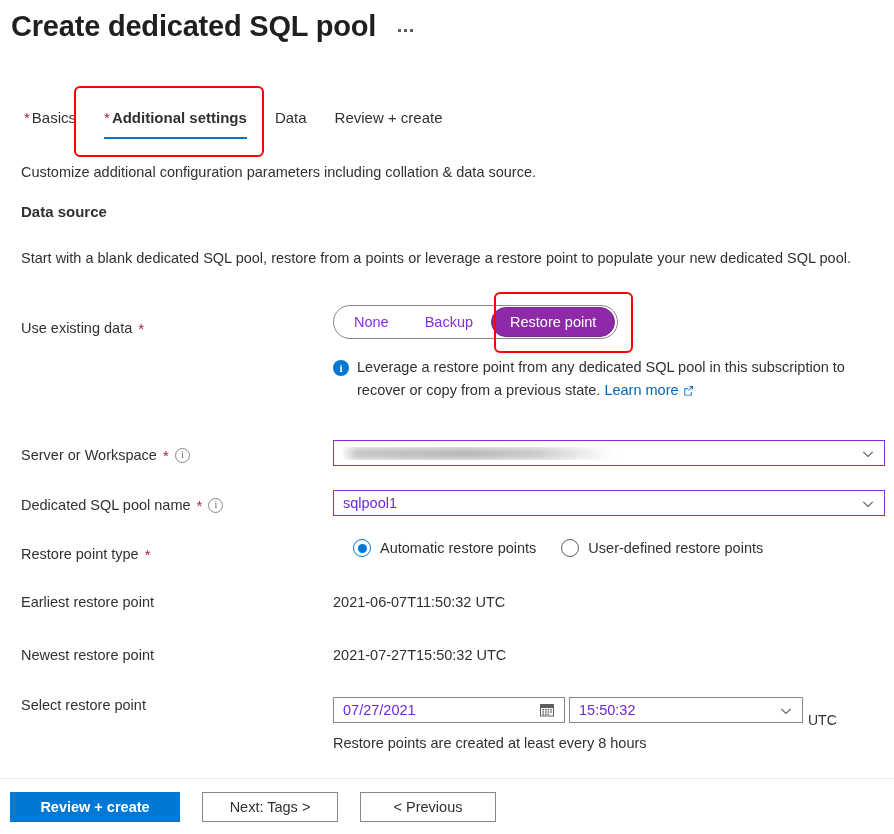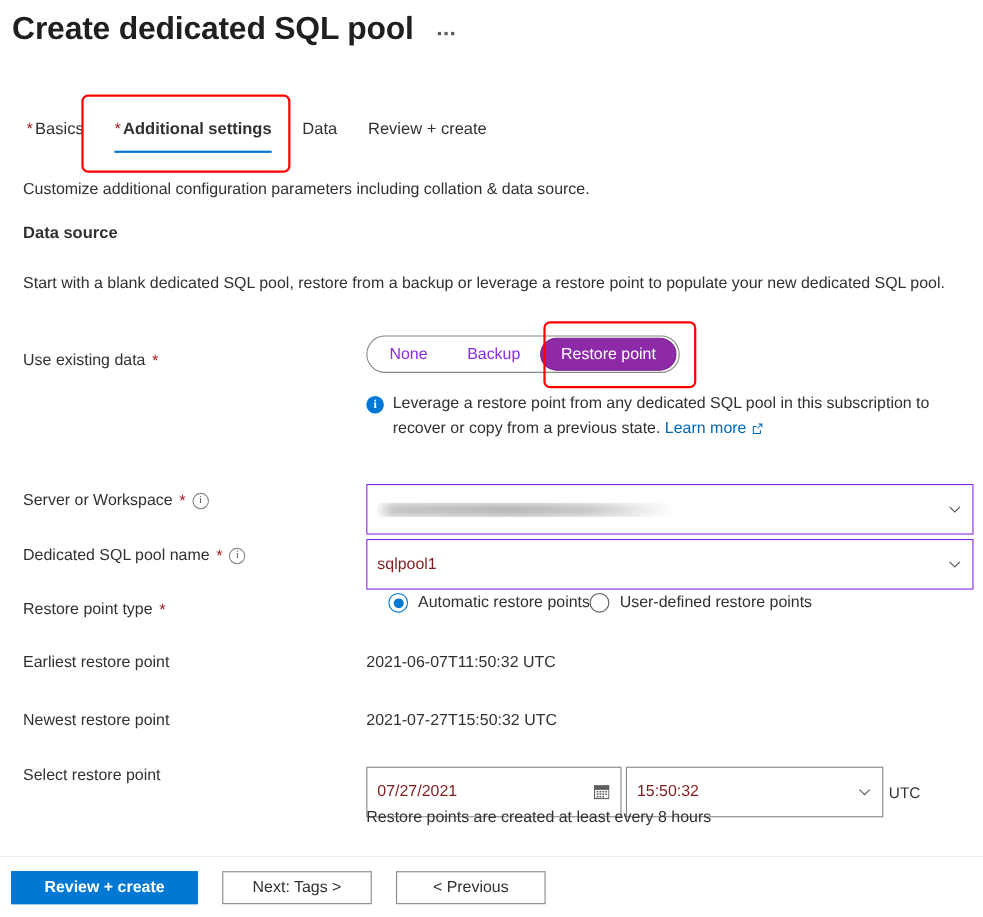--- a/index.html
+++ b/index.html
@@ -151,26 +151,26 @@
   }
   .lnk { color: #0067b8; text-decoration: none; cursor: pointer; }
   .ext {
     display: inline-block; width: 11px; height: 11px;
     margin-left: 4px; vertical-align: -1px;
   }
 
   
   .ddl {
     position: absolute;
-    height: 46px;
+    height: 26px;
     border: 1px solid #8a2be2;
     background: #fff;
     display: flex; align-items: center;
     padding: 0 6px 0 9px;
-    font-size: 14.5px; color: #7f1d1d;
+    font-size: 14.5px; color: #6d28d9;
     cursor: pointer;
   }
   .ddl .val { flex: 1; overflow: hidden; white-space: nowrap; }
   .chev {
     flex: none; width: 12px; height: 12px; margin-right: 4px;
   }
   .blurred {
     display: block;
     width: 270px; height: 13px;
     background: linear-gradient(90deg,
@@ -178,21 +178,21 @@
       rgba(140,140,140,.62) 45%, rgba(150,150,150,.50) 72%,
       rgba(200,200,200,.12) 96%, rgba(255,255,255,0) 100%);
     filter: blur(3px);
     border-radius: 2px;
   }
 
   
   .radios {
     position: absolute;
     left: 333px; top: 539px;
-    display: flex; align-items: flex-end;  padding-left: 20px;
+    display: flex; align-items: flex-end; gap: 25px; padding-left: 20px;
   }
   .radio { display: flex; align-items: center; gap: 9px; cursor: pointer; font-size: 14.5px; color: #323130; }
   .rdot {
     flex: none; width: 18px; height: 18px; border-radius: 50%;
     border: 1px solid #605e5c; background: #fff;
     display: flex; align-items: center; justify-content: center;
   }
   .rdot.on { border: 1px solid #0078d4; }
   .rdot.on::after {
     content: ""; width: 9px; height: 9px; border-radius: 50%; background: #0078d4;
@@ -267,21 +267,21 @@
     <div class="tab">
       <span>Review + create</span>
     </div>
   </div>
 
   <div class="annot" id="annot-tab"></div>
 
   <div class="subtitle">Customize additional configuration parameters including collation &amp; data source.</div>
 
   <div class="section-head">Data source</div>
-  <div class="section-desc">Start with a blank dedicated SQL pool, restore from a backup or leverage a restore point to populate your new dedicated SQL pool.</div>
+  <div class="section-desc">Start with a blank dedicated SQL pool, restore from a points or leverage a restore point to populate your new dedicated SQL pool.</div>
 
   <div class="flabel" style="left:21px; top:320px;">
     <span>Use existing data</span>
     <span class="req">*</span>
   </div>
 
   <div class="seg">
     <div class="seg-opt">None</div>
     <div class="seg-opt">Backup</div>
     <div class="seg-opt sel">Restore point</div>

